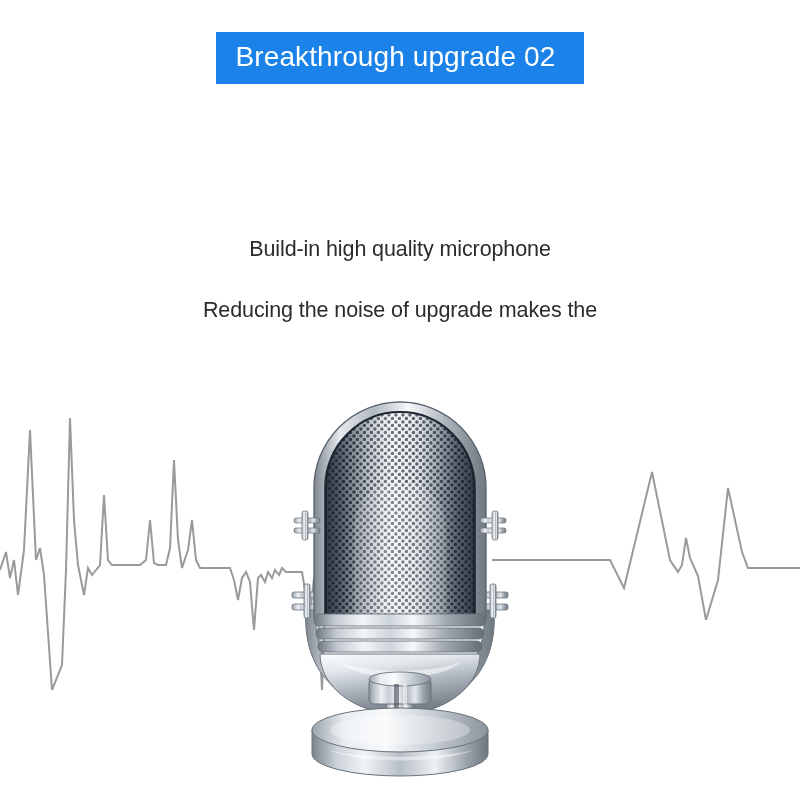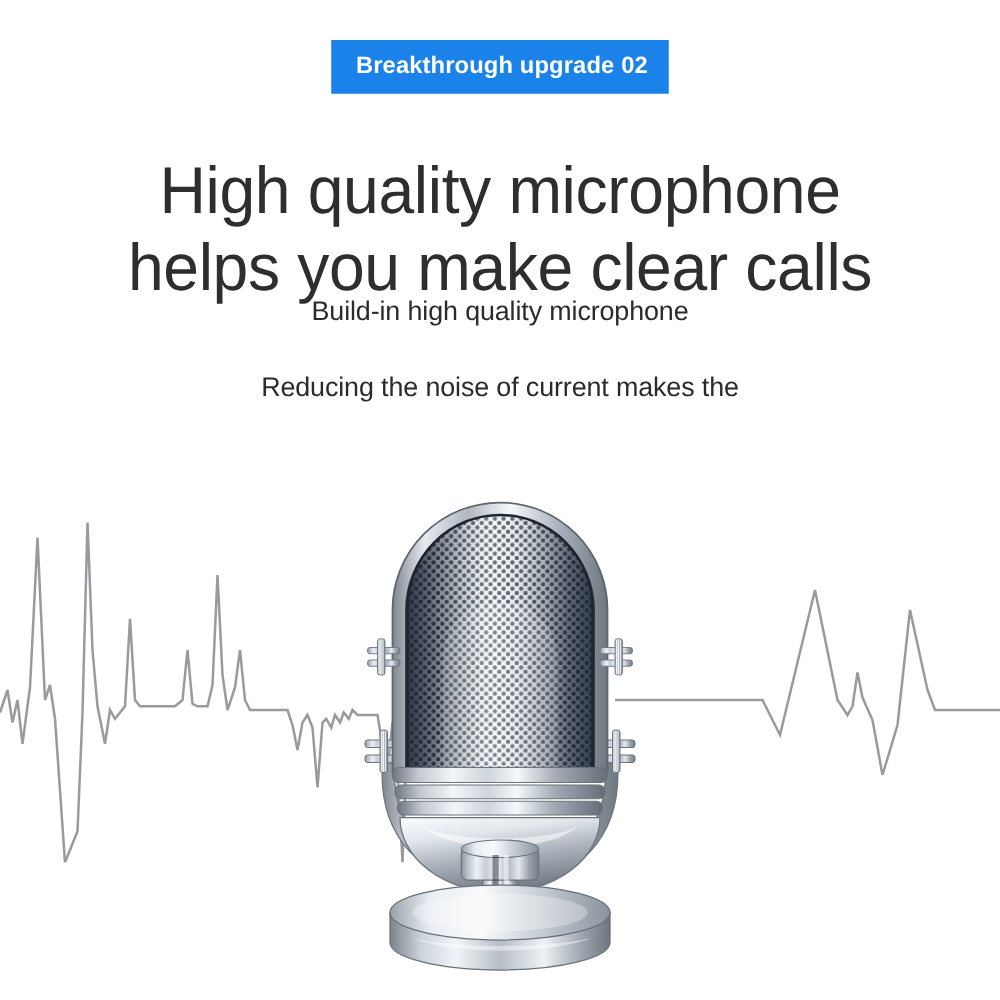--- a/index.html
+++ b/index.html
@@ -25,25 +25,25 @@
     position: absolute;
     top: 32px;
     left: 0;
     width: 100%;
     text-align: center;
   }
   .badge {
     display: inline-block;
     background: #1a82e8;
     color: #ffffff;
-    font-size: 19px;
-    font-weight: bold;
+    font-size: 28px;
+    font-weight: normal;
     letter-spacing: 0.1px;
     line-height: 1;
-    padding: 11px 17px 13px 20px;
+    padding: 11px 29px 13px 20px;
     white-space: nowrap;
   }
 
   
   .headline {
     position: absolute;
     top: 86px;
     left: 0;
     width: 100%;
     text-align: center;
@@ -105,28 +105,24 @@
 </style>
 </head>
 <body>
 
 <div class="page">
 
   <div class="badge-row">
     <span class="badge">Breakthrough upgrade 02</span>
   </div>
 
-  <h1 class="headline">
-    <span class="hl-line">High quality microphone</span>
-    <span class="hl-line">helps you make clear calls</span>
-  </h1>
 
   <div class="subcopy">
     <span class="sc-line">Build-in high quality microphone</span>
-    <span class="sc-line">Reducing the noise of current makes the</span>
+    <span class="sc-line">Reducing the noise of upgrade makes the</span>
   </div>
 
   <svg class="wave wave-left" viewBox="0 0 330 290" preserveAspectRatio="none">
     <path d="M0 170
              L6 152 L10 178 L14 160 L18 195
              L24 150 L30 30 L36 160 L40 148 L44 175
              L52 290
              L62 265 L66 170 L70 18 L74 120 L78 165
              L84 195 L88 168 L92 175
              L100 165 L104 95 L108 160 L112 165

